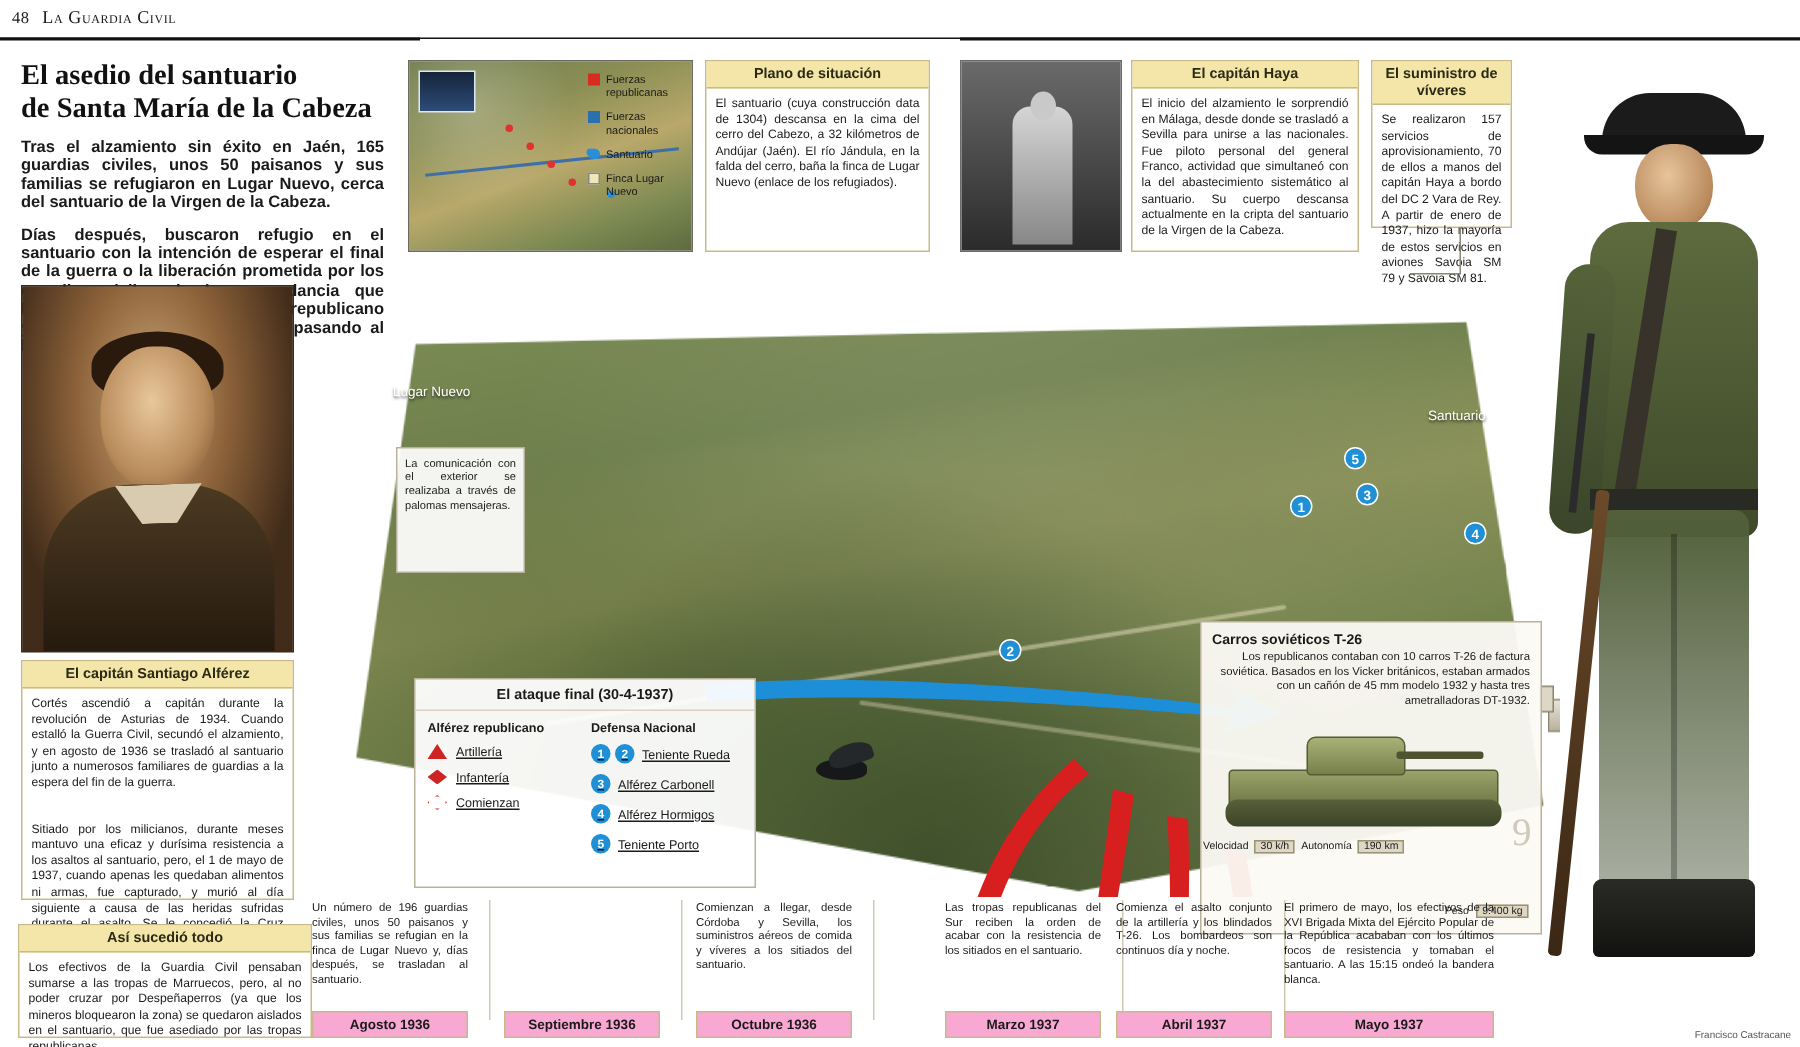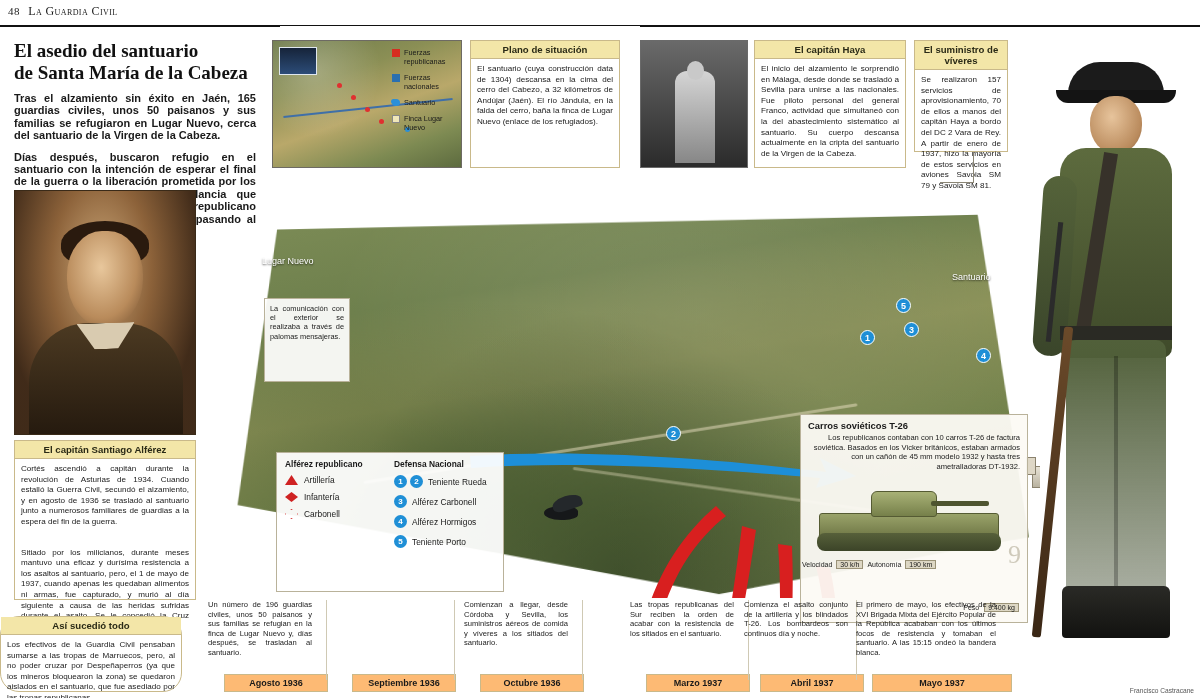--- a/index.html
+++ b/index.html
@@ -200,21 +200,21 @@
     position:absolute; left:276px; top:452px; width:228px; height:140px;
     background:rgba(255,255,255,.94); border:1px solid #b9b29a;
   }
   .attackbox .hd {
     font-weight:bold; font-size:9.6px; text-align:center; padding:5px 3px 4px;
     border-bottom:1px solid #d8d2bf;
   }
   .attackbox .cols { display:flex; padding:6px 8px; gap:8px; }
   .attackbox .col { flex:1; }
   .attackbox .colttl { font-weight:bold; font-size:8.4px; margin-bottom:6px; }
-  .attackbox .item { display:flex; align-items:center; font-size:8.4px; margin-bottom:7px; }
+  .attackbox .item { display:flex; align-items:center; font-size:8.4px; margin-bottom:7px;text-decoration:underline; }
   .attackbox .sym { width:13px; height:10px; margin-right:6px; flex:0 0 13px; }
   .sym.art { background:#cf2222; clip-path:polygon(0 100%,50% 0,100% 100%); }
   .sym.inf { background:#cf2222; clip-path:polygon(50% 0,100% 50%,50% 100%,0 50%); }
   .sym.bli { border:1.5px solid #cf2222; background:transparent; clip-path:polygon(50% 0,100% 50%,50% 100%,0 50%); }
   .attackbox .num {
     width:13px; height:13px; border-radius:50%; background:#1f8fd6; color:#fff;
     font-size:8px; font-weight:bold; display:flex; align-items:center; justify-content:center;
     margin-right:5px; flex:0 0 13px;
   }
   .attackbox .num.second { margin-left:-2px; }
@@ -263,30 +263,30 @@
     position:absolute; left:264px; top:298px; width:86px; height:84px;
     background:rgba(255,255,255,.92); border:1px solid #b9b29a;
     font-size:7.4px; line-height:9.2px; padding:5px 5px; text-align:justify;
   }
 
   
   .cortes {
     position:absolute; left:14px; top:440px; width:182px; height:160px;
   }
   .asi {
-    position:absolute; left:0; top:616px; width:182px; height:76px;border-radius:19px;
+    position:absolute; left:12px; top:616px; width:196px; height:76px;
   }
 
   
   .timeline { position:absolute; left:208px; top:600px; width:976px; height:92px; }
   .tlcol { position:absolute; top:0; width:104px; height:92px; }
   .tltext { font-size:7.6px; line-height:9.6px; text-align:justify; height:64px; }
   .tldate {
-    position:absolute; bottom:0; left:16px; width:100%;
-    background:#fdba74; border:1px solid #c9b98a;
+    position:absolute; bottom:0; left:0; width:100%;
+    background:#f9a8d4; border:1px solid #c9b98a;
     text-align:center; font-size:9px; font-weight:bold; padding:3px 0;
   }
   .tlsep { position:absolute; top:0; width:1px; height:80px; background:#cfc9b4; }
 
   
   .guard { position:absolute; left:1032px; top:26px; width:168px; height:666px; }
   .guard .hat {
     position:absolute; left:36px; top:36px; width:96px; height:36px;
     background:#1b1b1b; border-radius:48px 48px 6px 6px;
   }
@@ -474,34 +474,35 @@
 
   <div class="dove">
     <div class="b"></div>
     <div class="w"></div>
   </div>
 </div>
 
 <div class="commbox">La comunicación con el exterior se realizaba a través de palomas mensajeras.</div>
 
 <div class="attackbox">
+  <div class="hd">El ataque final (30-4-1937)</div>
   <div class="cols">
     <div class="col">
       <div class="colttl">Alférez republicano</div>
       <div class="item">
         <span class="sym art"></span>
         <span>Artillería</span>
       </div>
       <div class="item">
         <span class="sym inf"></span>
         <span>Infantería</span>
       </div>
       <div class="item">
         <span class="sym bli"></span>
-        <span>Carbonell</span>
+        <span>Comienzan</span>
       </div>
     </div>
     <div class="col">
       <div class="colttl">Defensa Nacional</div>
       <div class="item">
         <span class="num">1</span>
         <span class="num second">2</span>
         <span>Teniente Rueda</span>
       </div>
       <div class="item">

